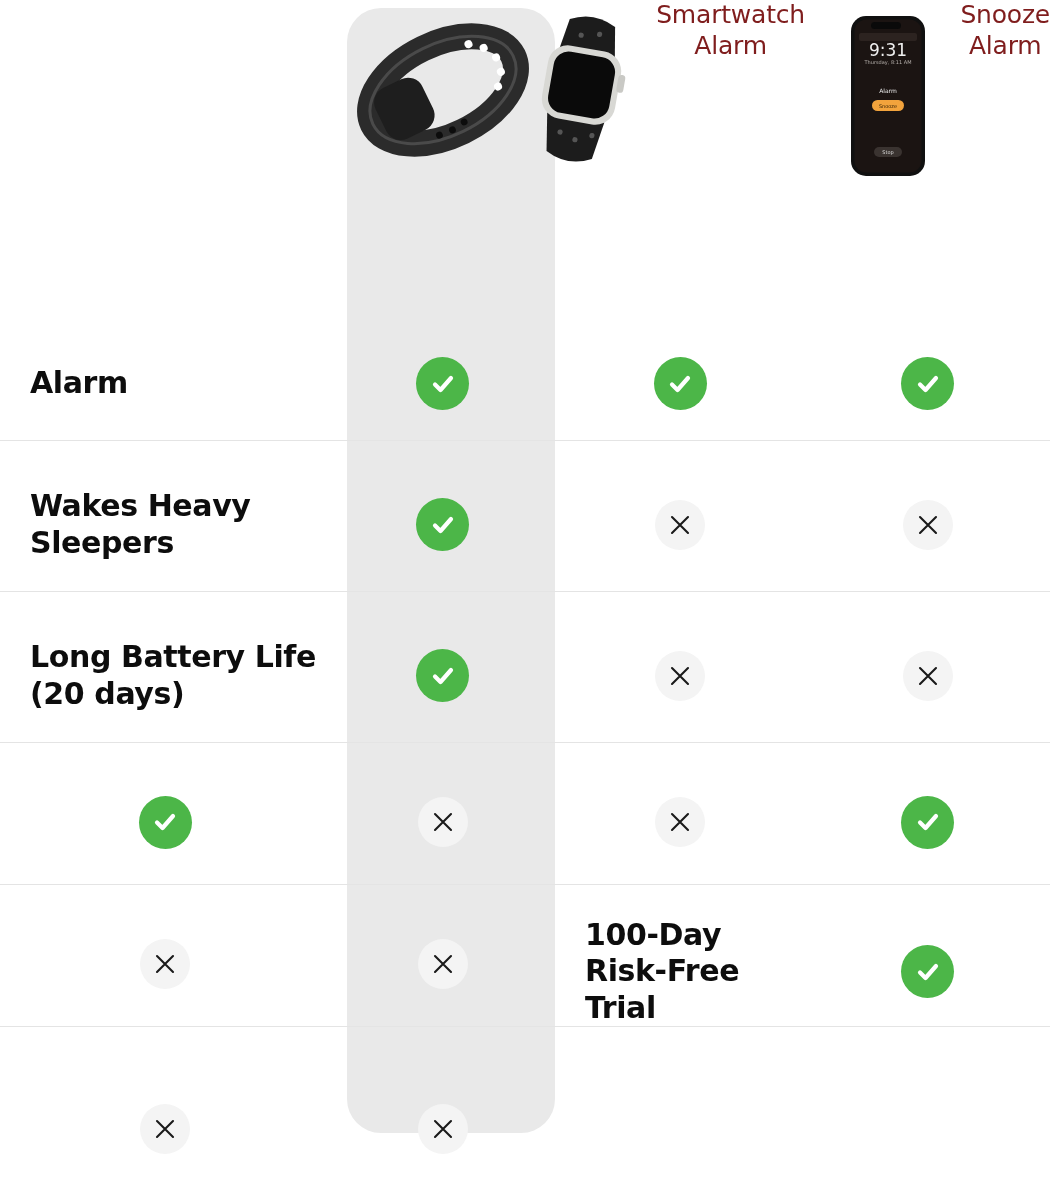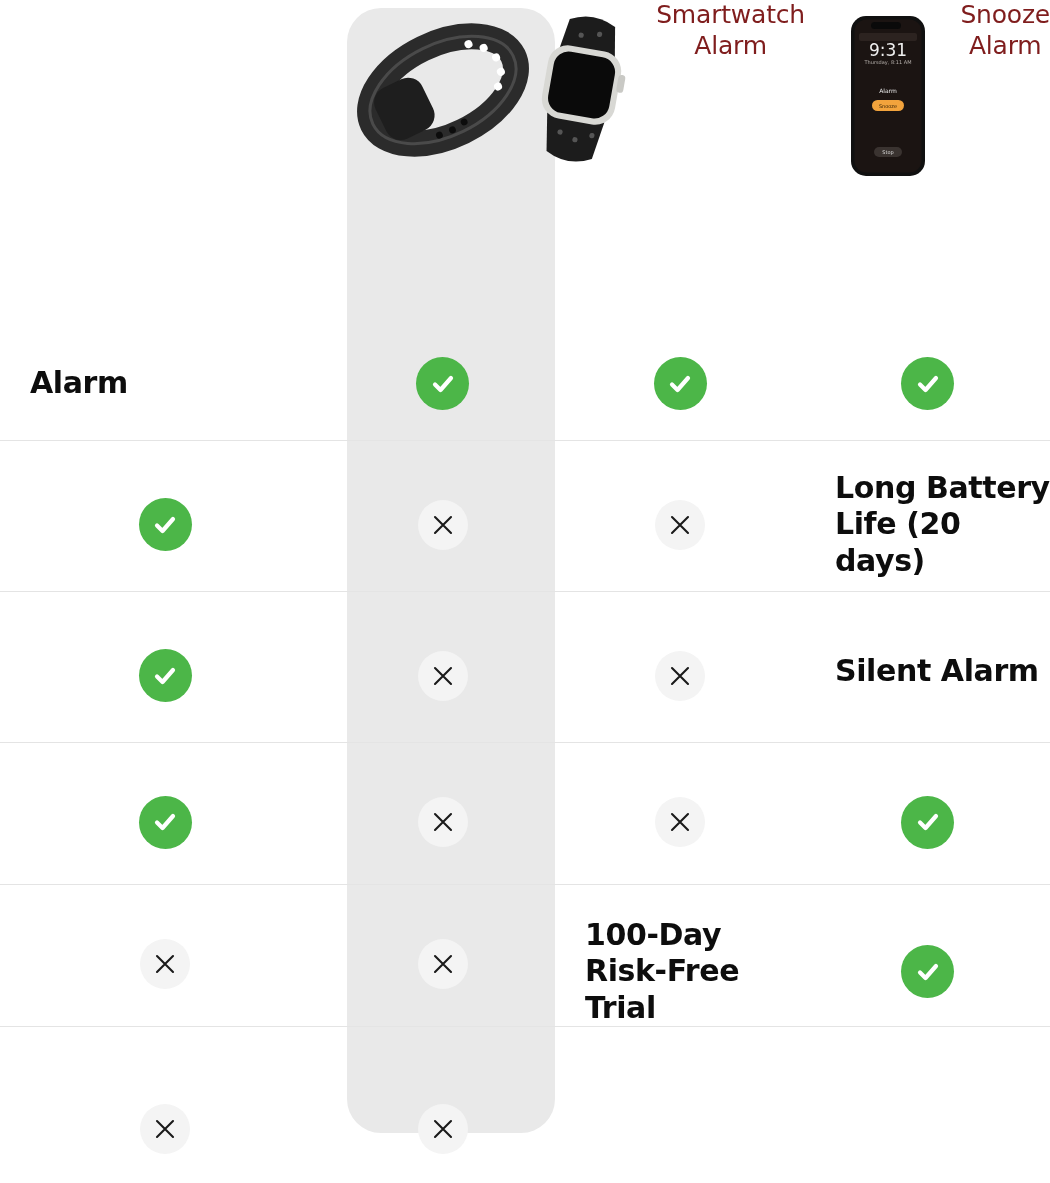--- a/index.html
+++ b/index.html
@@ -225,20 +225,21 @@
       </span>
     </div>
     <div class="cell r-h">
       <span class="check">
         <svg width="30" height="30" viewBox="0 0 30 30">
             <path d="M7 15.5 L12.5 21 L23 9" fill="none" stroke="#fff" stroke-width="4.2" stroke-linecap="round" stroke-linejoin="round"></path>
           </svg>
       </span>
     </div>
 
+    <div class="row-label" style="height:151px">Wakes Heavy Sleepers</div>
     <div class="cell" style="height:151px">
       <span class="check">
         <svg width="30" height="30" viewBox="0 0 30 30">
             <path d="M7 15.5 L12.5 21 L23 9" fill="none" stroke="#fff" stroke-width="4.2" stroke-linecap="round" stroke-linejoin="round"></path>
           </svg>
       </span>
     </div>
     <div class="cell" style="height:151px">
       <span class="cross">
         <svg width="28" height="28" viewBox="0 0 28 28">
@@ -270,21 +271,20 @@
       </span>
     </div>
     <div class="cell" style="height:151px">
       <span class="cross">
         <svg width="28" height="28" viewBox="0 0 28 28">
             <path d="M6 6 L22 22 M22 6 L6 22" fill="none" stroke="#1a1a1a" stroke-width="2.1" stroke-linecap="round"></path>
           </svg>
       </span>
     </div>
 
-    <div class="row-label" style="height:142px">Silent Alarm</div>
     <div class="cell" style="height:142px">
       <span class="check">
         <svg width="30" height="30" viewBox="0 0 30 30">
             <path d="M7 15.5 L12.5 21 L23 9" fill="none" stroke="#fff" stroke-width="4.2" stroke-linecap="round" stroke-linejoin="round"></path>
           </svg>
       </span>
     </div>
     <div class="cell" style="height:142px">
       <span class="cross">
         <svg width="28" height="28" viewBox="0 0 28 28">

